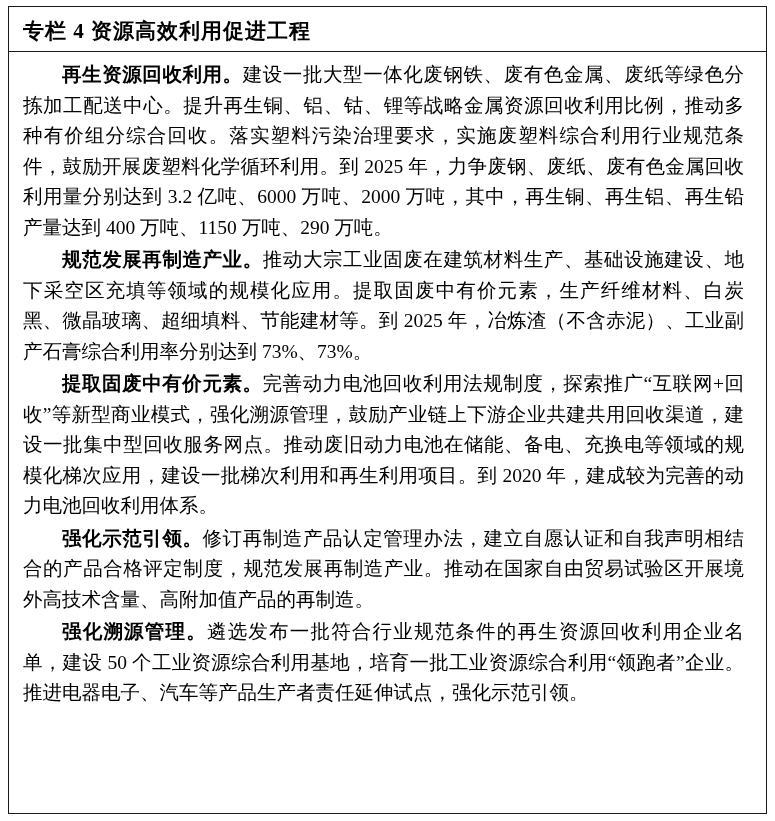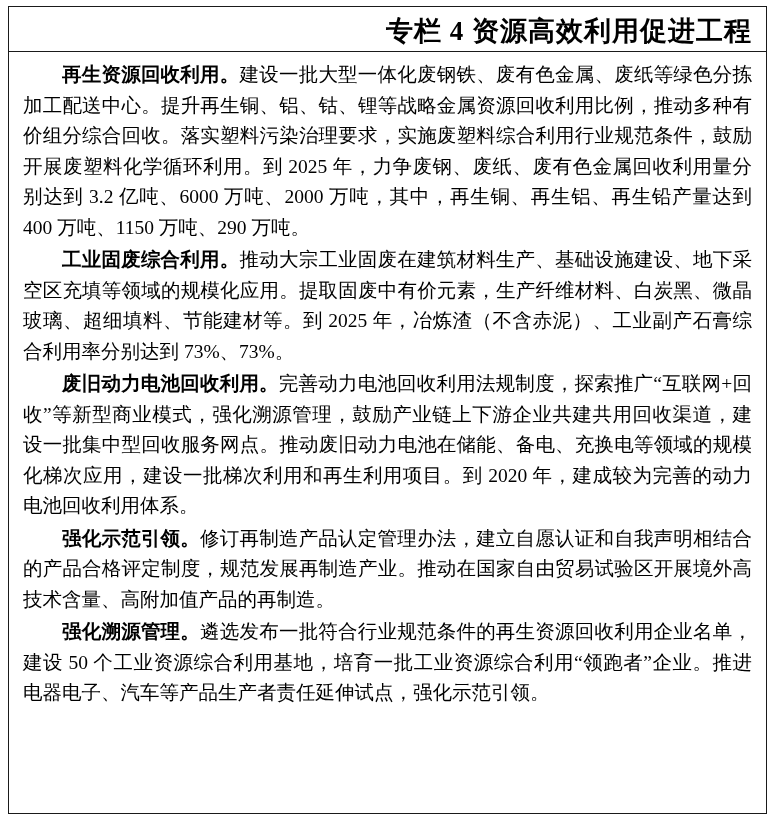--- a/index.html
+++ b/index.html
@@ -24,37 +24,37 @@
     position: absolute;
     left: 8px;
     top: 6px;
     width: 759px;
     height: 808px;
     border: 1px solid #1a1a1a;
     box-sizing: border-box;
     padding: 6px 14px 0 14px;
   }
   .box-title {
-    text-align: right;
+    text-align: left;
     font-weight: bold;
-    font-size: 27px;
+    font-size: 21px;
     letter-spacing: 1px;
     line-height: 32px;
     margin: 2px 0 4px 0;
   }
   .title-rule {
     border-bottom: 1px solid #1a1a1a;
     margin: 2px -14px 8px -14px;
   }
   .para {
     font-size: 19.5px;
     line-height: 30.5px;
     text-align: justify;
     text-justify: inter-ideograph;
-    margin: 0 0 2px 0;
+    margin: 0 8px 2px 0;
     text-indent: 2em;
   }
   .para .lead {
     font-weight: bold;
   }
   .para.tight {
     margin-bottom: 0;
   }
 </style>
 </head>
@@ -64,25 +64,25 @@
   <div class="box">
 
     <div class="box-title">专栏 4  资源高效利用促进工程</div>
     <div class="title-rule"></div>
 
     <p class="para">
       <span class="lead">再生资源回收利用。</span><span>建设一批大型一体化废钢铁、废有色金属、废纸等绿色分拣加工配送中心。提升再生铜、铝、钴、锂等战略金属资源回收利用比例，推动多种有价组分综合回收。落实塑料污染治理要求，实施废塑料综合利用行业规范条件，鼓励开展废塑料化学循环利用。到 2025 年，力争废钢、废纸、废有色金属回收利用量分别达到 3.2 亿吨、6000 万吨、2000 万吨，其中，再生铜、再生铝、再生铅产量达到 400 万吨、1150 万吨、290 万吨。</span>
     </p>
 
     <p class="para">
-      <span class="lead">工业固废综合利用。</span><span>推动大宗工业固废在建筑材料生产、基础设施建设、地下采空区充填等领域的规模化应用。提取固废中有价元素，生产纤维材料、白炭黑、微晶玻璃、超细填料、节能建材等。到 2025 年，冶炼渣（不含赤泥）、工业副产石膏综合利用率分别达到 73%、73%。</span>
+      <span class="lead">规范发展再制造产业。</span><span>推动大宗工业固废在建筑材料生产、基础设施建设、地下采空区充填等领域的规模化应用。提取固废中有价元素，生产纤维材料、白炭黑、微晶玻璃、超细填料、节能建材等。到 2025 年，冶炼渣（不含赤泥）、工业副产石膏综合利用率分别达到 73%、73%。</span>
     </p>
 
     <p class="para">
-      <span class="lead">废旧动力电池回收利用。</span><span>完善动力电池回收利用法规制度，探索推广“互联网+回收”等新型商业模式，强化溯源管理，鼓励产业链上下游企业共建共用回收渠道，建设一批集中型回收服务网点。推动废旧动力电池在储能、备电、充换电等领域的规模化梯次应用，建设一批梯次利用和再生利用项目。到 2020 年，建成较为完善的动力电池回收利用体系。</span>
+      <span class="lead">提取固废中有价元素。</span><span>完善动力电池回收利用法规制度，探索推广“互联网+回收”等新型商业模式，强化溯源管理，鼓励产业链上下游企业共建共用回收渠道，建设一批集中型回收服务网点。推动废旧动力电池在储能、备电、充换电等领域的规模化梯次应用，建设一批梯次利用和再生利用项目。到 2020 年，建成较为完善的动力电池回收利用体系。</span>
     </p>
 
     <p class="para">
       <span class="lead">强化示范引领。</span><span>修订再制造产品认定管理办法，建立自愿认证和自我声明相结合的产品合格评定制度，规范发展再制造产业。推动在国家自由贸易试验区开展境外高技术含量、高附加值产品的再制造。</span>
     </p>
 
     <p class="para tight">
       <span class="lead">强化溯源管理。</span><span>遴选发布一批符合行业规范条件的再生资源回收利用企业名单，建设 50 个工业资源综合利用基地，培育一批工业资源综合利用“领跑者”企业。推进电器电子、汽车等产品生产者责任延伸试点，强化示范引领。</span>
     </p>
 

